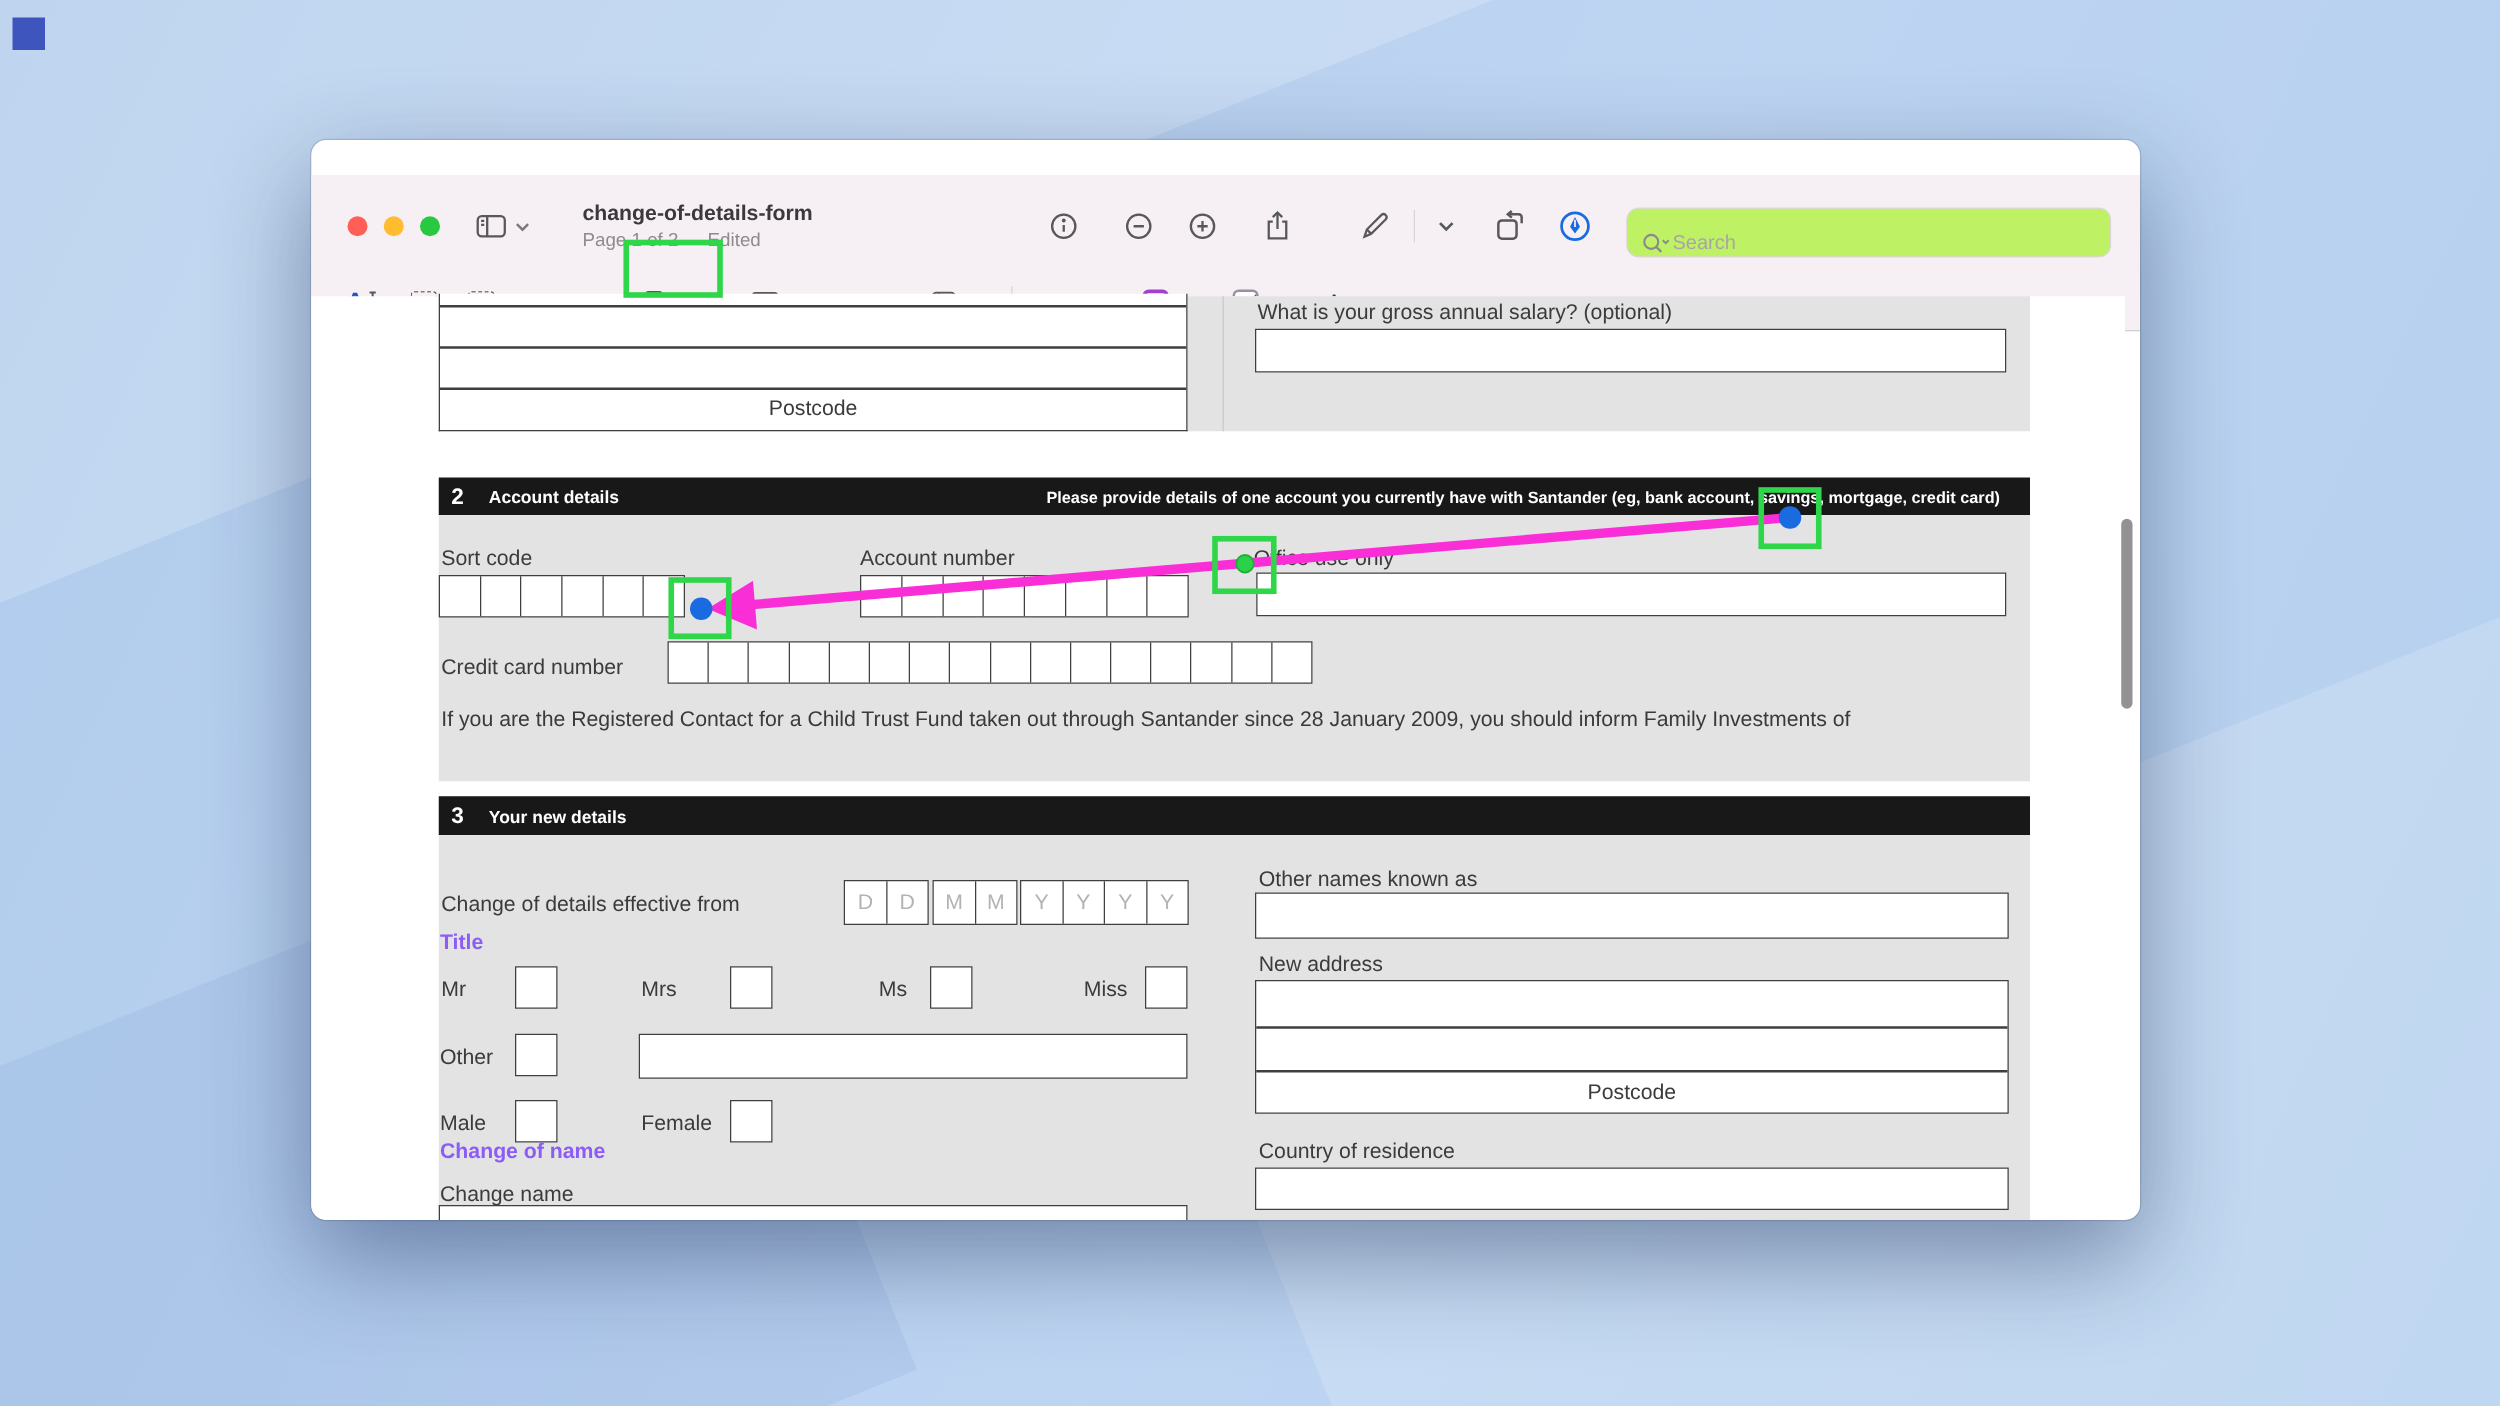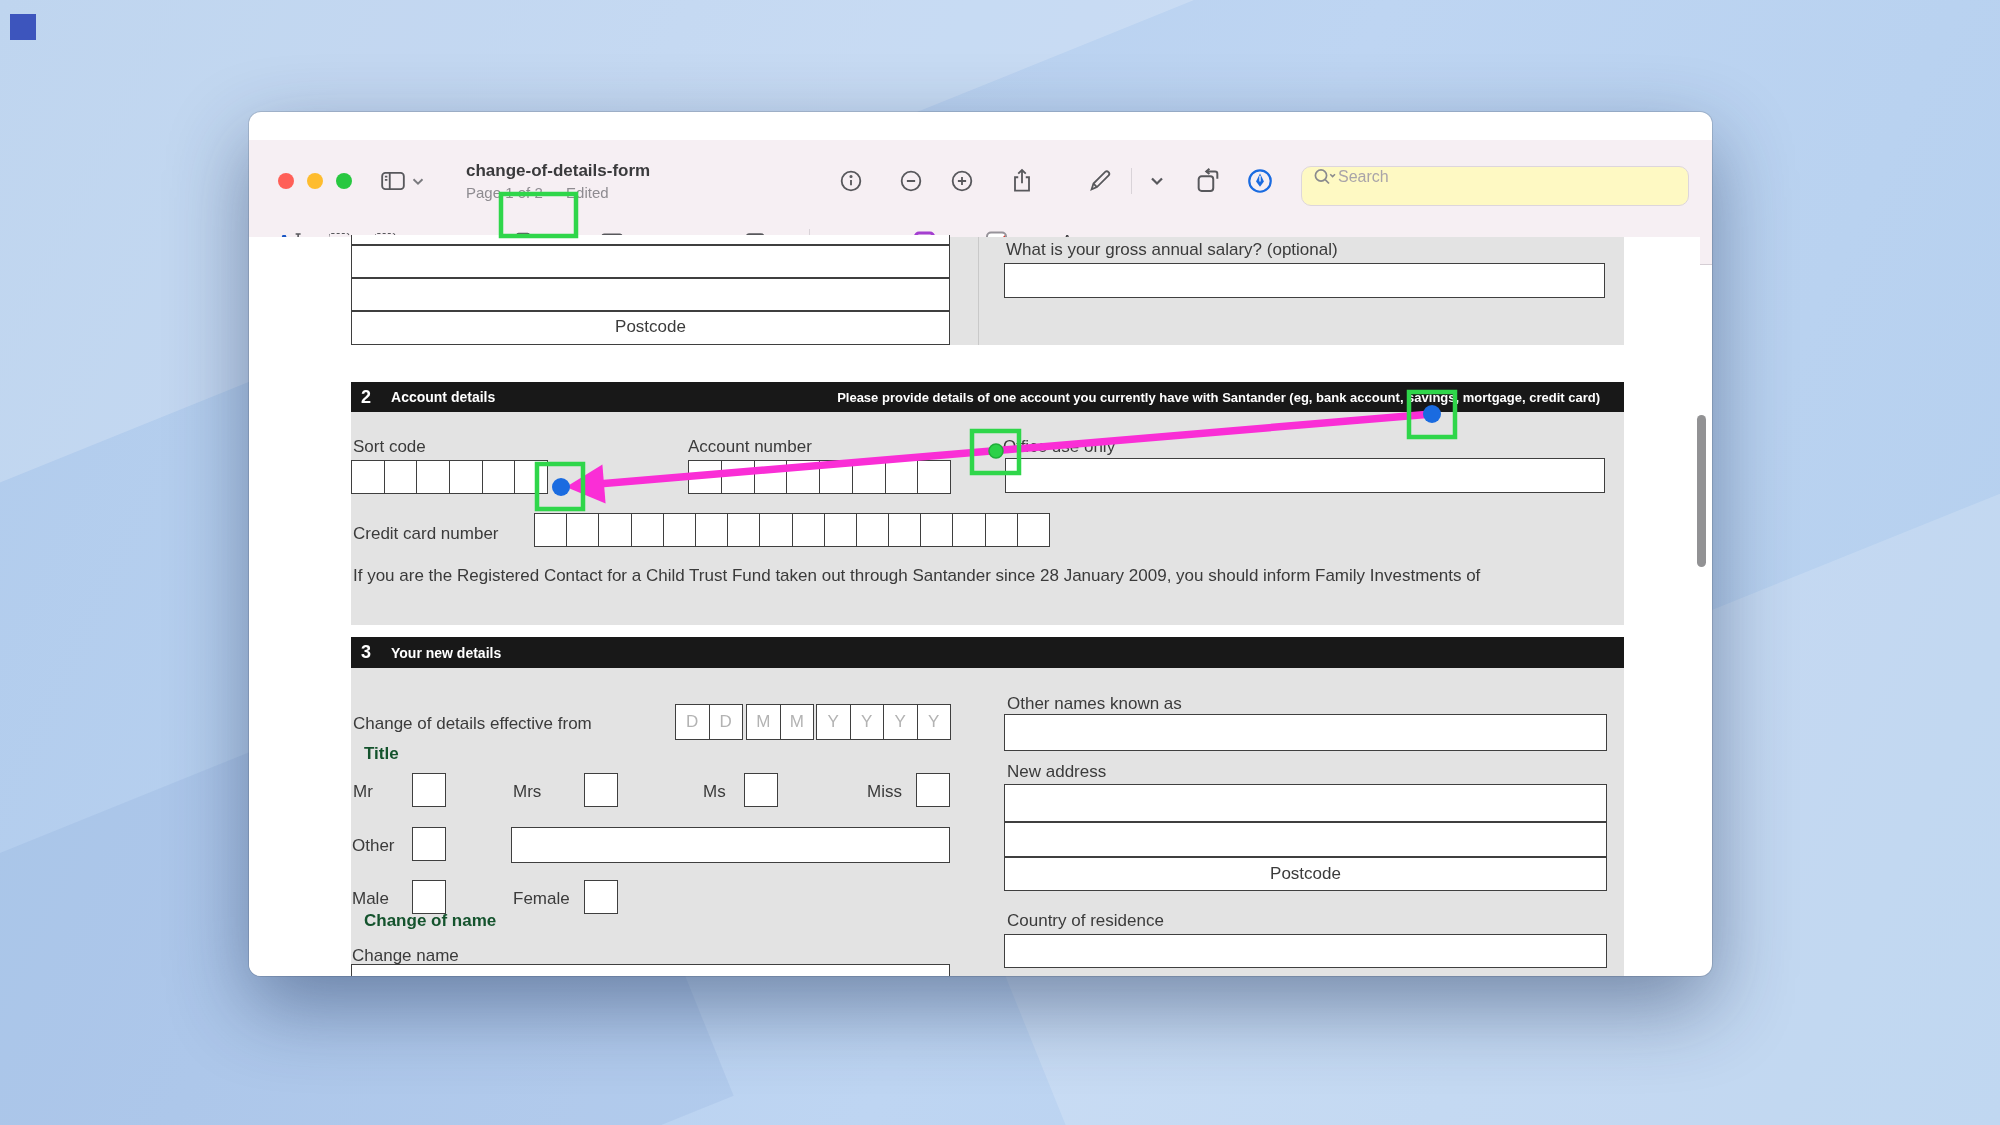--- a/index.html
+++ b/index.html
@@ -14,37 +14,37 @@
           overflow:hidden;}
   .header{position:absolute;left:0;top:0;width:100%;height:124px;background:#f6eff3;
           border-bottom:1px solid #d5ced4;margin-top:28px;}
   .tl{position:absolute;top:33px;width:16px;height:16px;border-radius:50%;}
   .win-title{position:absolute;left:217px;top:21px;font-size:17px;font-weight:bold;color:#3a3a3c;}
   .win-sub{position:absolute;left:217px;top:44px;font-size:15px;color:#8e8b90;}
   .titem{position:absolute;top:41px;transform:translate(-50%,-50%);display:flex;align-items:center;color:#58585c;}
   .mitem{position:absolute;top:102px;transform:translate(-50%,-50%);display:flex;align-items:center;color:#58585c;}
   .vdiv{position:absolute;width:1px;height:26px;background:#d9d3d8;}
   .search{position:absolute;left:1052px;top:26px;width:388px;height:40px;border-radius:10px;
-          background:#fef9c3;border:1px solid #ddd6dc;display:flex;align-items:flex-start;padding:0 10px;box-sizing:border-box;}
+          background:#bef264;border:1px solid #ddd6dc;display:flex;align-items:flex-end;padding:0 10px;box-sizing:border-box;}
   .search input{border:none;background:transparent;outline:none;font-size:16px;color:#555;width:300px;
                 font-family:"Liberation Sans",sans-serif;}
   .search input::placeholder{color:#a9a4a9;}
   .chip{width:21px;height:21px;border-radius:5px;box-sizing:border-box;}
   .dash-rect{width:21px;height:18px;border:1.8px dashed #58585c;border-radius:3px;box-sizing:border-box;}
   .aa{font-size:17px;color:#3d3d40;}
 
   
   .page{position:absolute;left:0;top:125px;width:1451px;height:739px;background:#fff;}
   .gray{position:absolute;background:#e3e3e3;}
   .bar{position:absolute;left:102px;width:1273px;background:#181818;color:#fff;display:flex;align-items:center;}
   .bar .num{font-size:18px;font-weight:bold;margin-left:10px;}
   .bar .btitle{font-size:14px;font-weight:bold;margin-left:20px;}
   .bar .bnote{font-size:13px;font-weight:bold;margin-left:auto;margin-right:24px;}
   .lbl{position:absolute;font-size:17px;color:#3b3b3b;white-space:nowrap;}
-  .blbl{position:absolute;font-size:17px;font-weight:bold;color:#14532d;white-space:nowrap;margin-left:12px;}
+  .blbl{position:absolute;font-size:17px;font-weight:bold;color:#8b5cf6;white-space:nowrap;}
   .fbox{position:absolute;background:#fff;border:1.5px solid #3f3f3f;box-sizing:border-box;}
   .cells{position:absolute;display:flex;background:#fff;border:1.5px solid #3f3f3f;box-sizing:border-box;}
   .cells>div{flex:1;border-left:1.5px solid #3f3f3f;display:flex;align-items:center;justify-content:center;
              font-size:17px;color:#b3b3b3;}
   .cells>div:first-child{border-left:none;}
   .hline{position:absolute;left:0;width:100%;height:1.5px;background:#3f3f3f;}
   .para{position:absolute;font-size:17px;color:#3a3a3a;line-height:25px;white-space:nowrap;}
   .cb{position:absolute;width:34px;height:34px;background:#fff;border:1.5px solid #3f3f3f;box-sizing:border-box;}
   .scrollbar{position:absolute;left:1448px;top:303px;width:9px;height:152px;border-radius:5px;background:rgba(110,110,112,.75);}
   .overlay{position:absolute;left:0;top:0;pointer-events:none;}

